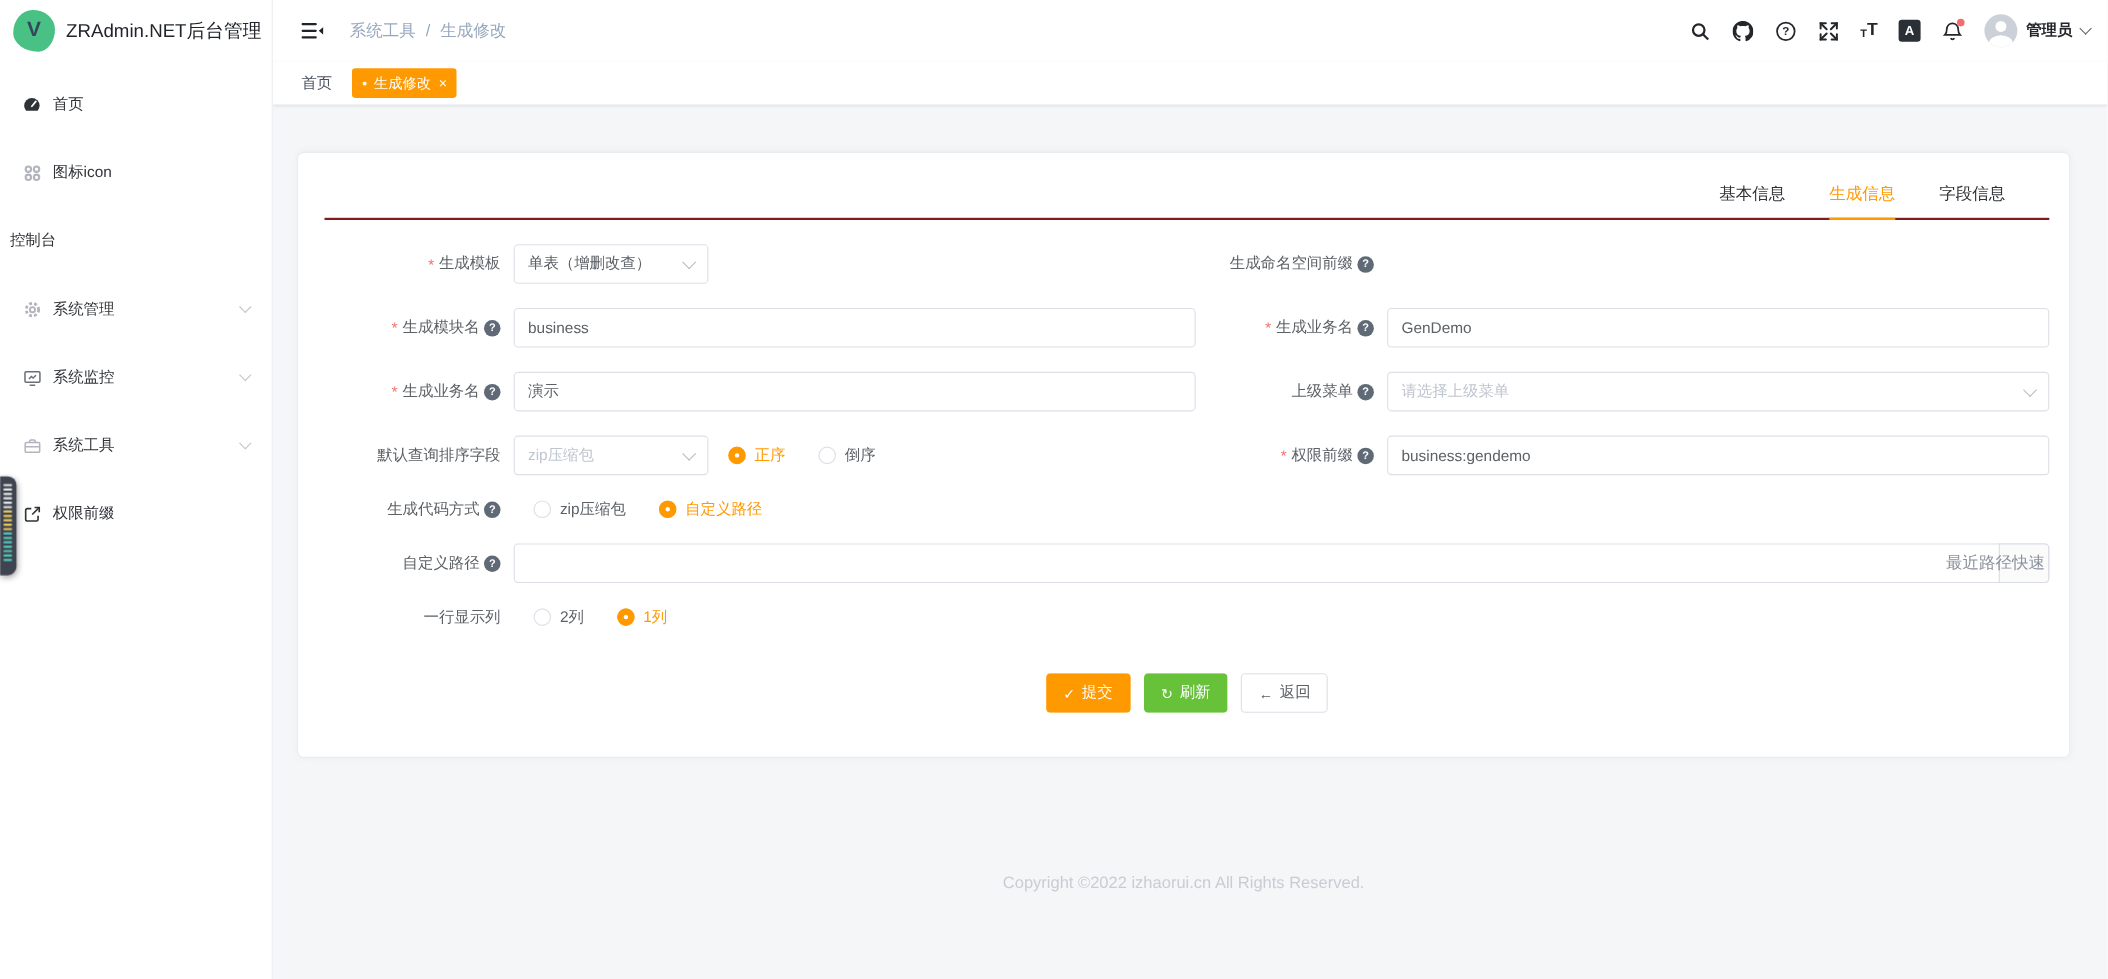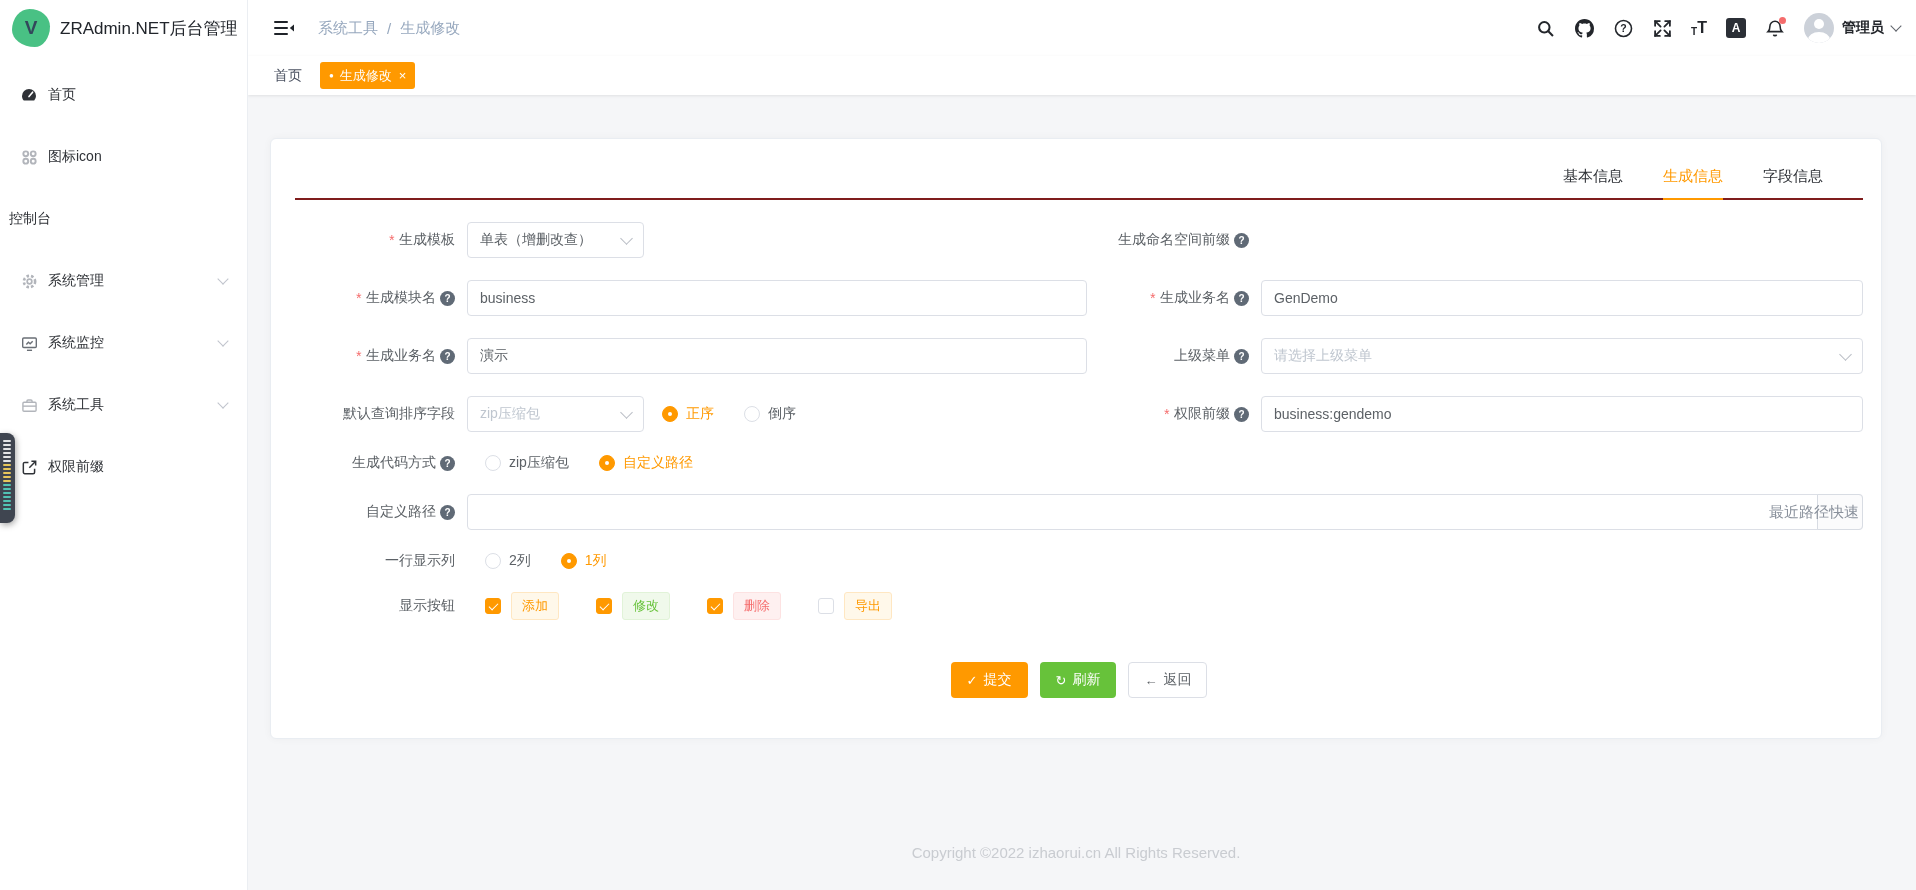--- a/index.html
+++ b/index.html
@@ -416,43 +416,20 @@
               <span class="rdot"></span>
               <span>2列</span>
             </span>
             <span class="radio on">
               <span class="rdot"></span>
               <span>1列</span>
             </span>
           </div>
         </div>
 
-        <div class="frow">
-          <div class="fi">
-            <span class="flabel">
-              <span>显示按钮</span>
-            </span>
-            <span class="cbg" style="margin-left:18px;">
-              <span class="cb on"></span>
-              <span class="tagchip warning">添加</span>
-            </span>
-            <span class="cbg">
-              <span class="cb on"></span>
-              <span class="tagchip success">修改</span>
-            </span>
-            <span class="cbg">
-              <span class="cb on"></span>
-              <span class="tagchip danger">删除</span>
-            </span>
-            <span class="cbg">
-              <span class="cb"></span>
-              <span class="tagchip warning">导出</span>
-            </span>
-          </div>
-        </div>
 
         <div class="actions">
           <button class="btn btn-submit">
             <span class="bicon">✓</span>
             <span>提交</span>
           </button>
           <button class="btn btn-refresh">
             <span class="bicon">↻</span>
             <span>刷新</span>
           </button>

